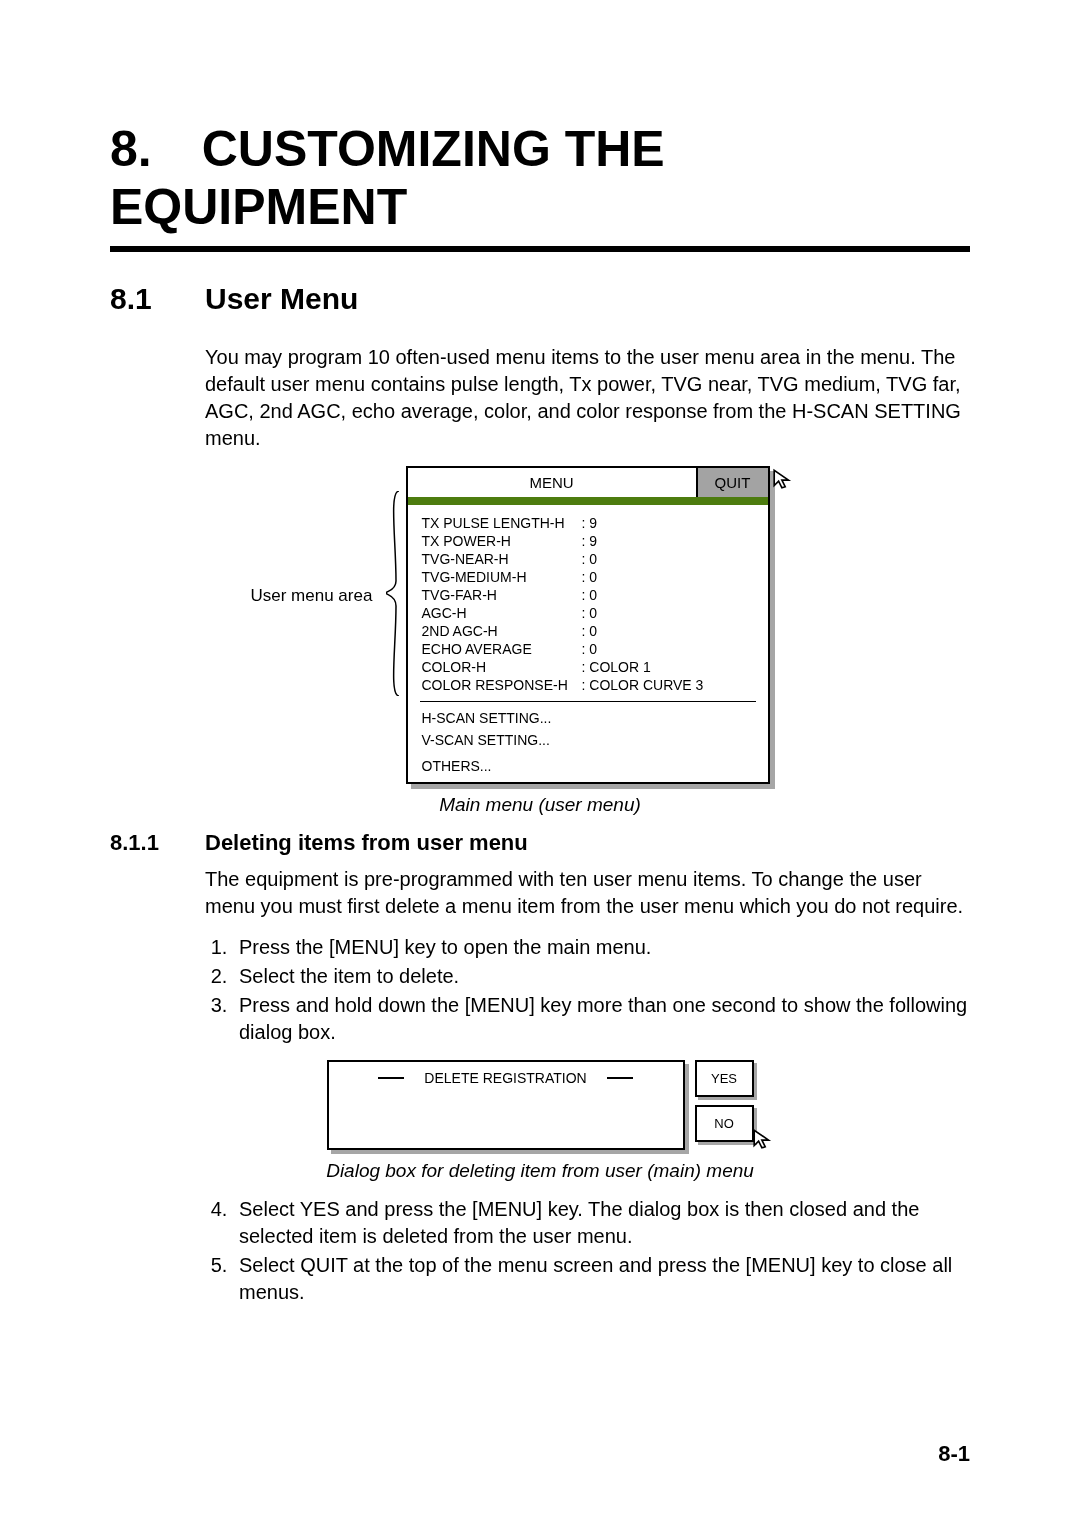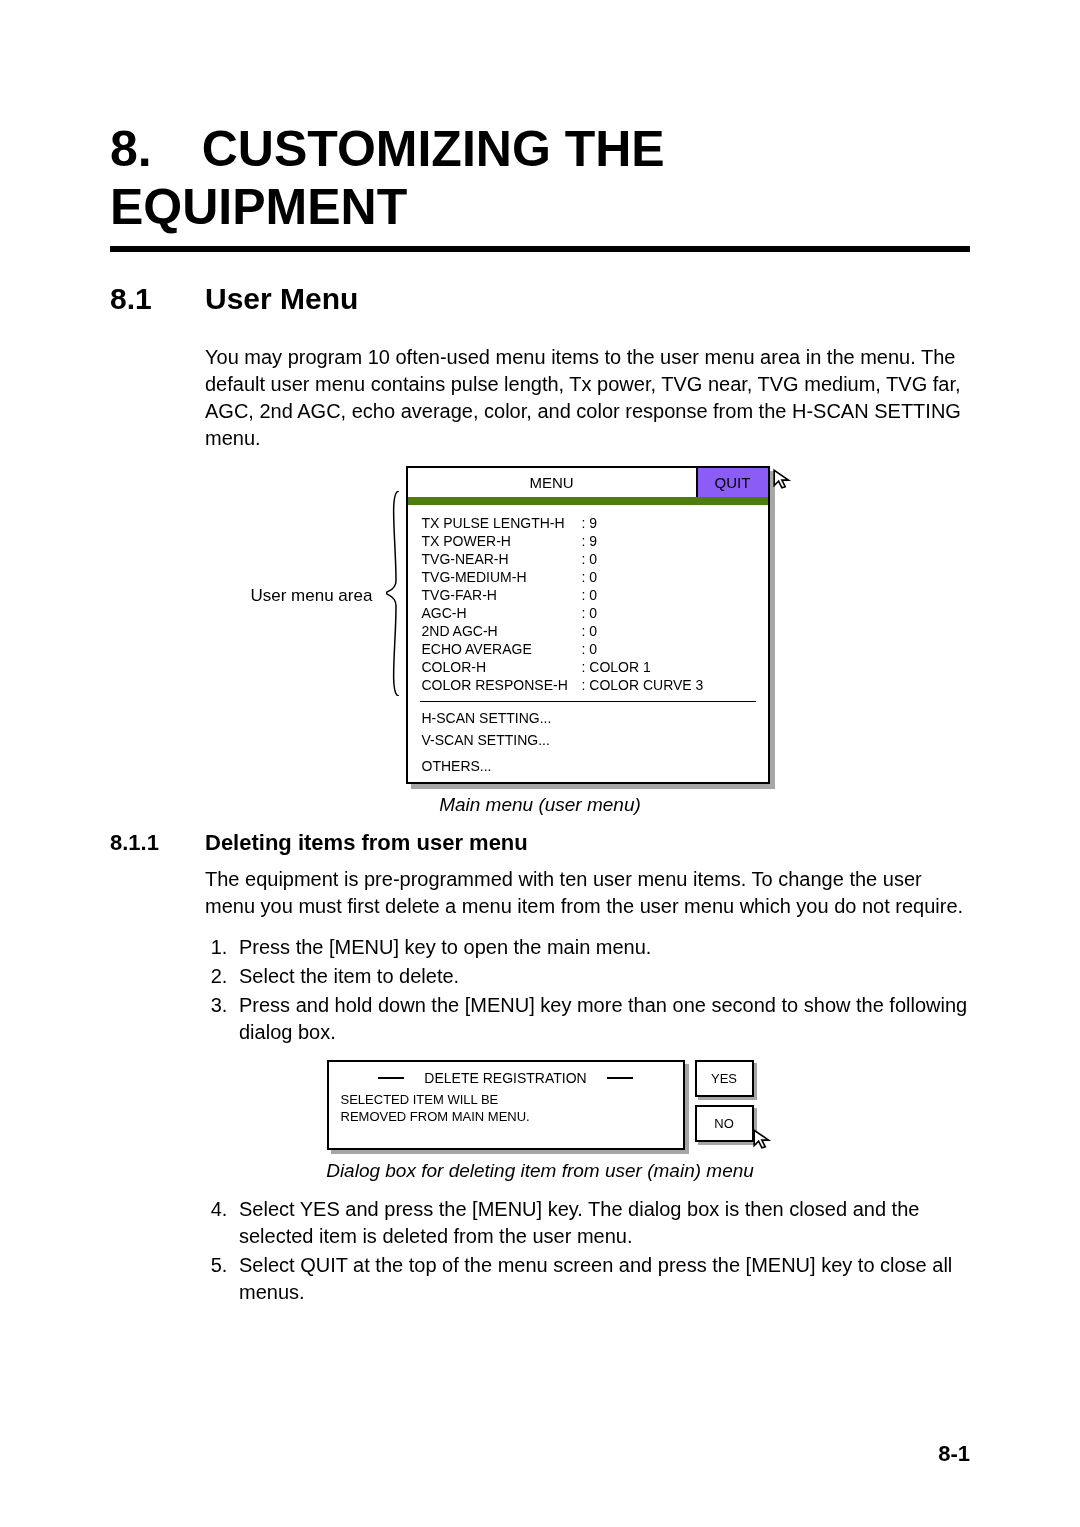--- a/index.html
+++ b/index.html
@@ -12,21 +12,21 @@
 .section-title{font-size:30px;font-weight:bold}
 .body-text{font-size:20px;line-height:1.35;margin-left:95px;margin-bottom:14px}
 .figure-wrap{display:flex;justify-content:center;margin-left:95px;margin-top:8px;margin-bottom:8px}
 .figure-inner{position:relative}
 .user-label{position:absolute;left:-155px;top:120px;font-size:17px}
 .brace{position:absolute;left:-20px;top:25px;height:205px;width:14px}
 .brace svg{width:100%;height:100%}
 .menu-box{border:2px solid #000;width:360px;box-shadow:5px 5px 0 rgba(0,0,0,.35)}
 .menu-header{display:flex;border-bottom:8px solid #4d7c0f}
 .menu-title{flex:1;text-align:center;padding:6px 0;font-size:15px}
-.quit{width:70px;text-align:center;padding:6px 0;font-size:15px;border-left:2px solid #000;background:#8b5cf6}
+.quit{width:70px;text-align:center;padding:6px 0;font-size:15px;border-left:2px solid #000;background:#a3a3a3}
 .menu-body{padding:10px 14px 6px 14px;font-size:14px}
 .menu-row{display:flex;margin-bottom:2px}
 .menu-label{width:160px}
 .menu-val{flex:1}
 .menu-divider{border-top:1px solid #000;margin:8px -2px 8px -2px}
 .cursor1{position:absolute;right:-24px;top:2px}
 .cursor1 svg,.cursor2 svg{width:22px;height:22px}
 .caption{font-style:italic;font-size:19px;text-align:center;margin:10px 0 14px 0}
 .subsection-row{display:flex;margin-bottom:10px}
 .subsection-num{font-size:22px;font-weight:bold;width:95px}
@@ -148,24 +148,20 @@
   </ol>
 
   <div class="dialog-wrap">
     <div class="dialog">
       <div class="dialog-main">
         <div class="dialog-title-row">
           <div class="dash"></div>
           <div class="dlg-title">DELETE REGISTRATION</div>
           <div class="dash"></div>
         </div>
-        <div class="dlg-body">
-          <div>SELECTED ITEM WILL BE</div>
-          <div>REMOVED FROM MAIN MENU.</div>
-        </div>
       </div>
       <div class="dialog-btns">
         <div class="dlg-btn">YES</div>
         <div class="dlg-btn">NO</div>
       </div>
       <div class="cursor2">
         <svg viewBox="0 0 20 20">
             <path d="M2 2 L2 16 L6 12 L9 18 L12 17 L9 11 L15 11 Z" fill="#fff" stroke="#000" stroke-width="1.5"></path>
           </svg>
       </div>

